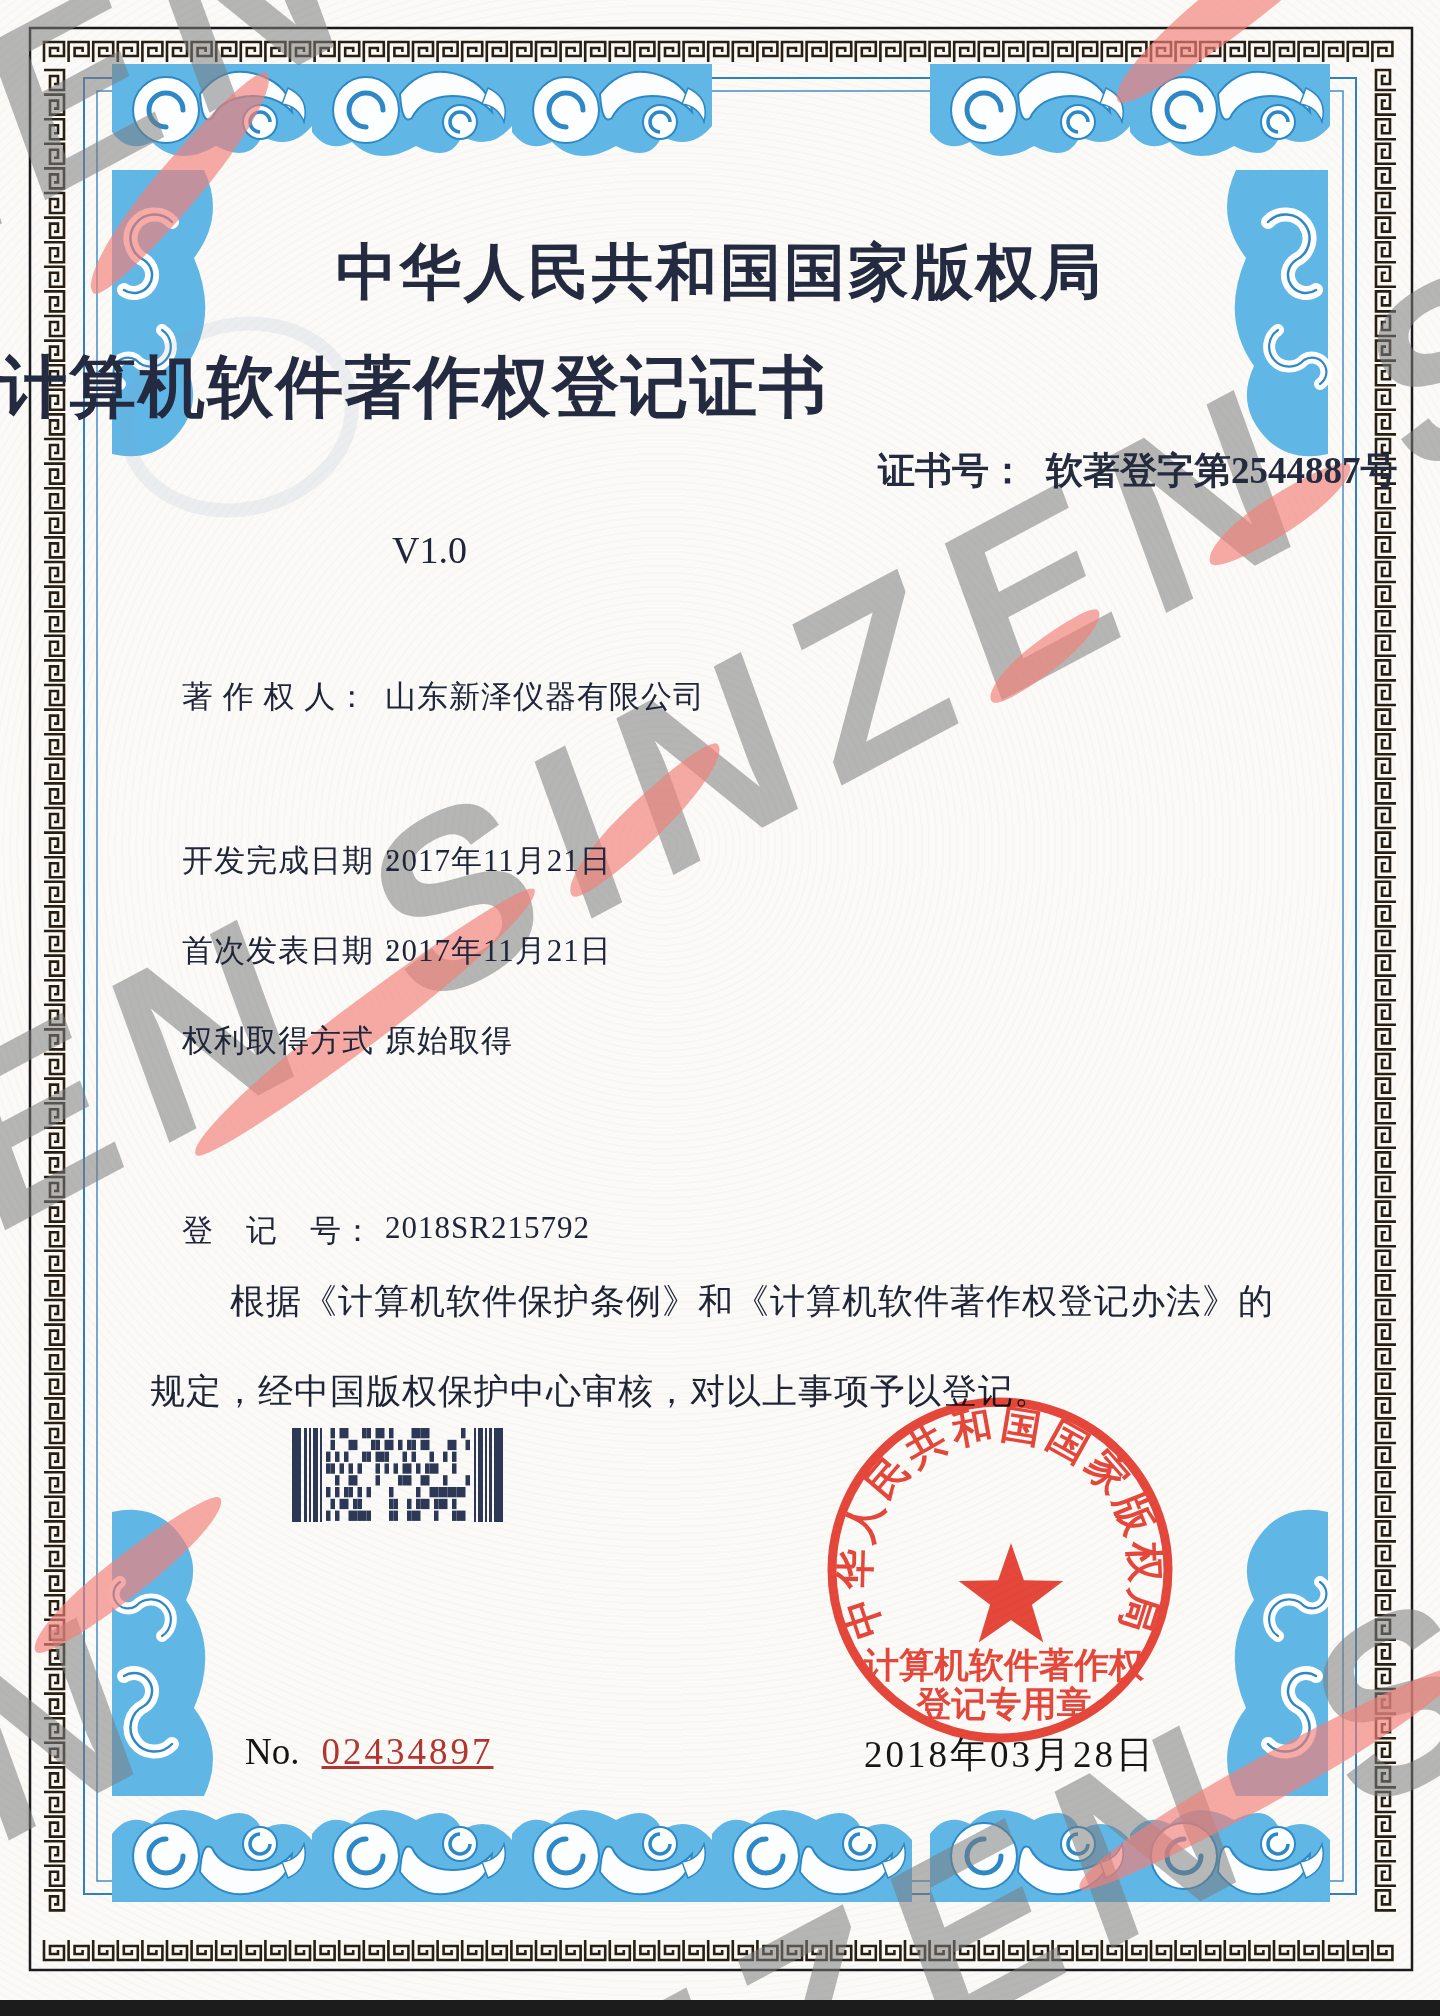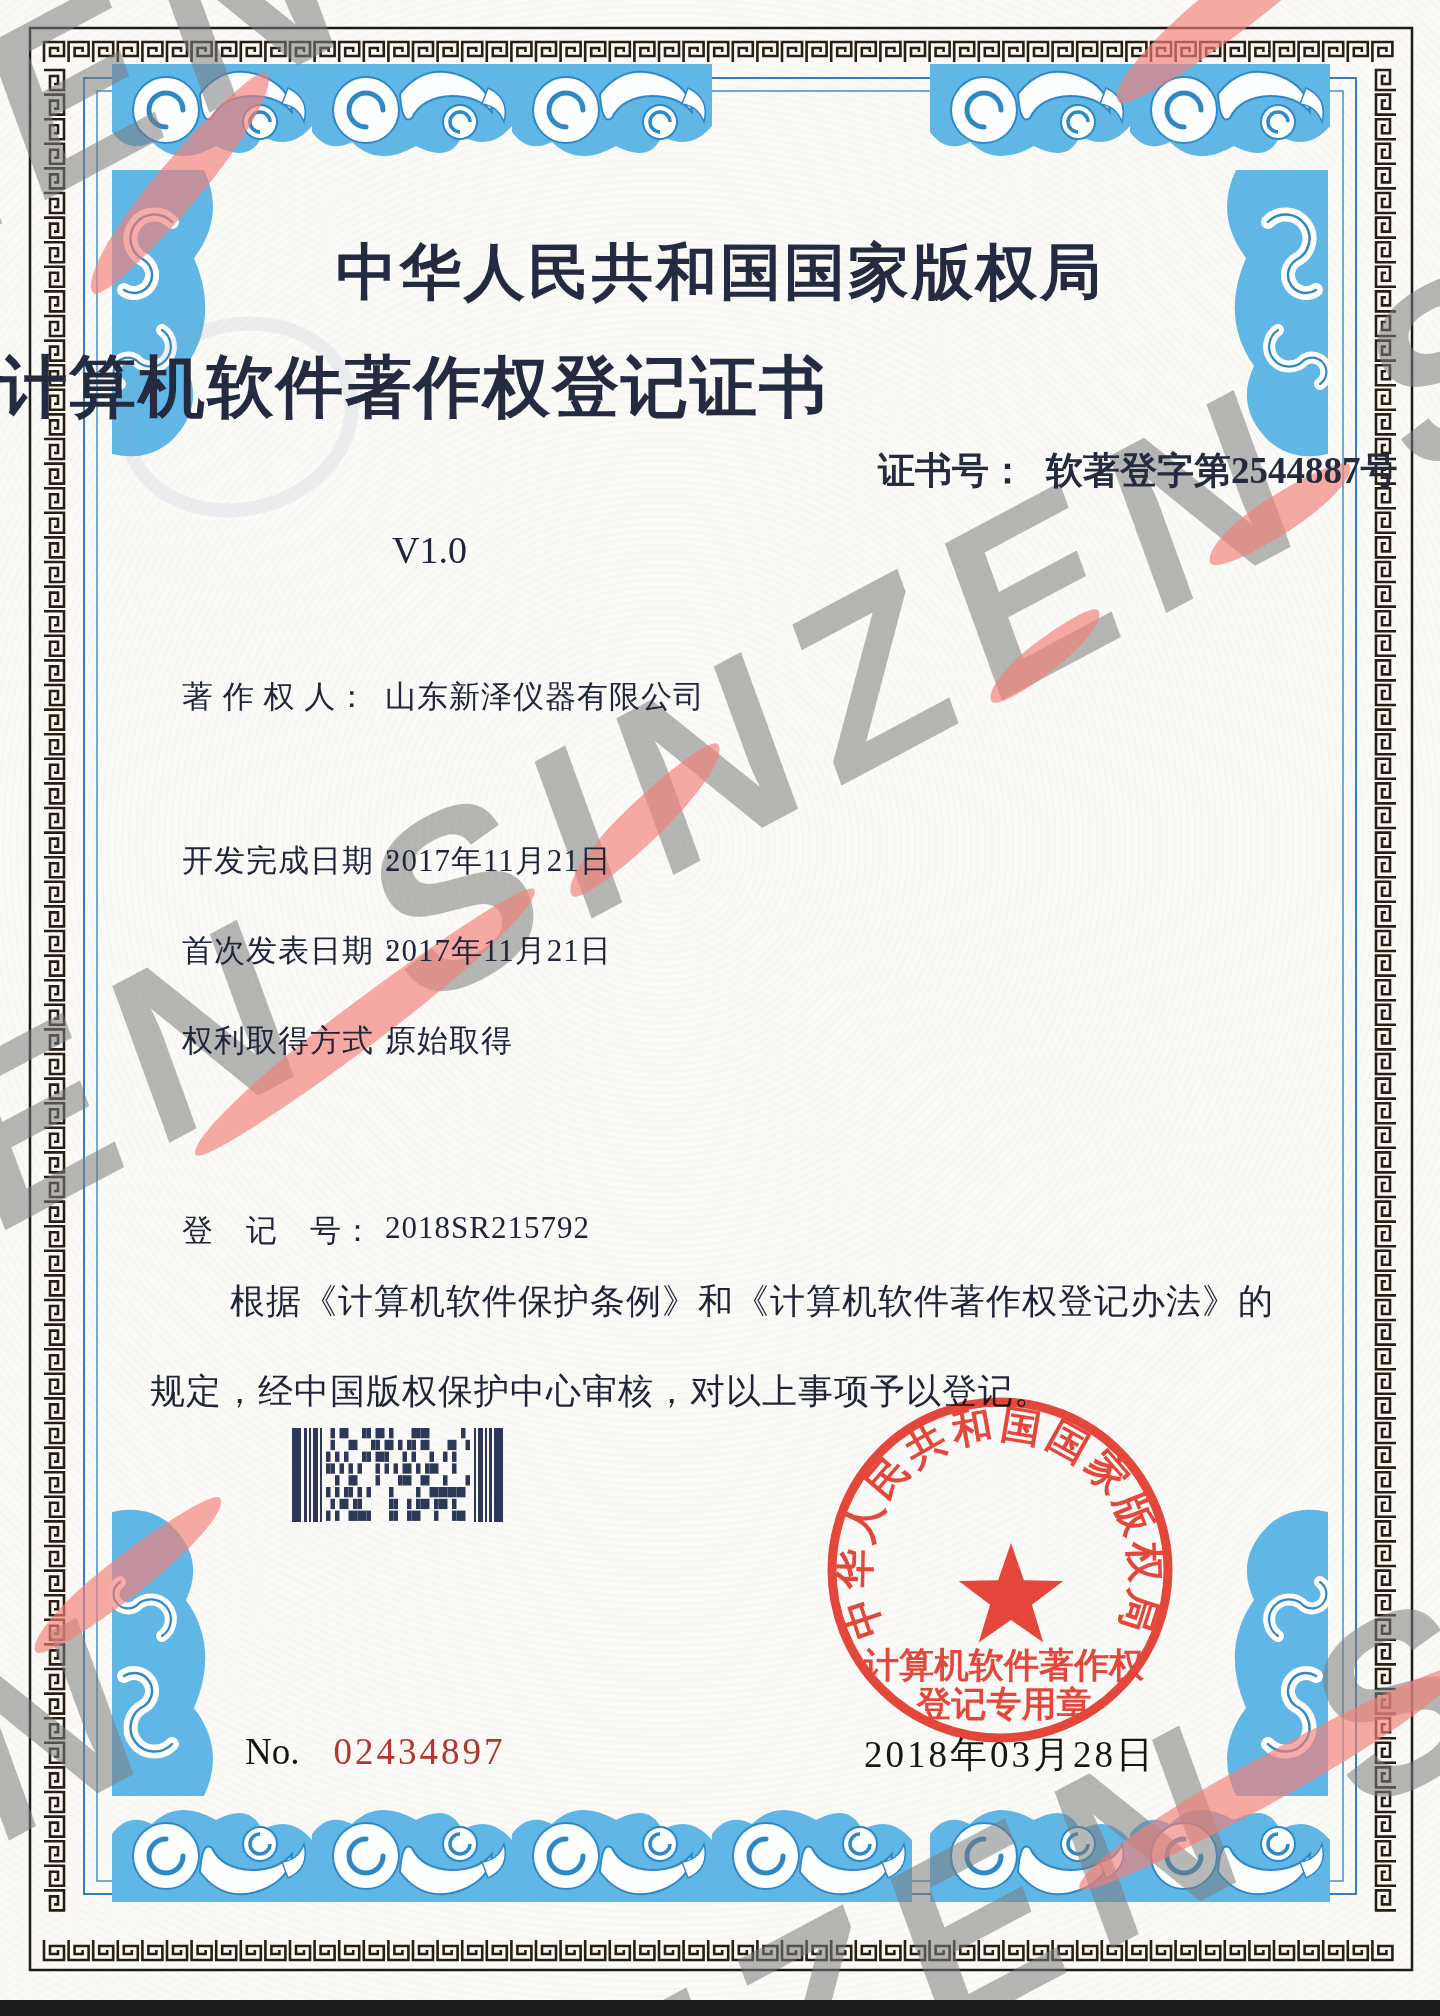--- a/index.html
+++ b/index.html
@@ -21,21 +21,21 @@
   .title{position:absolute;top:232px;left:0;width:100%;text-align:center;font-size:61px;font-weight:700;letter-spacing:3px;color:#242a40;}
   .subtitle{position:absolute;top:342px;left:0;width:100%;text-align:left;font-size:67px;font-weight:700;letter-spacing:2px;color:#242a40;}
   .certno{position:absolute;top:446px;left:878px;font-size:37px;font-weight:700;color:#252b3e;}
   .certno .v{margin-left:20px;}
   .frow{position:absolute;left:0;width:100%;height:46px;font-size:31px;color:#20263a;}
   .frow .lab{position:absolute;left:182px;letter-spacing:1px;}
   .frow .val{position:absolute;left:385px;letter-spacing:1px;}
   .v2{position:absolute;left:392px;top:528px;font-size:38px;font-family:Liberation Serif, serif;}
   .stmt{position:absolute;font-size:35px;letter-spacing:1px;color:#1f2536;}
   .serial{position:absolute;top:1730px;left:245px;font-size:37px;color:#141414;}
-  .serial .num{color:#b23530;letter-spacing:3px;margin-left:34px;}
+  .serial .num{color:#b23530;letter-spacing:3px;margin-left:22px;text-decoration:underline;}
   .issue-date{position:absolute;top:1730px;left:864px;font-size:37px;letter-spacing:3px;color:#161616;z-index:3;}
   .seal-svg{position:absolute;left:810px;top:1385px;z-index:4;opacity:0.92;mix-blend-mode:multiply;}
   .barcode{position:absolute;left:292px;top:1428px;z-index:3;}
   .scan-bar{position:absolute;left:0;top:2000px;width:1440px;height:16px;background:#1c1c1c;z-index:5;}
 </style>
 </head>
 <body>
 
 <div class="page">
 

